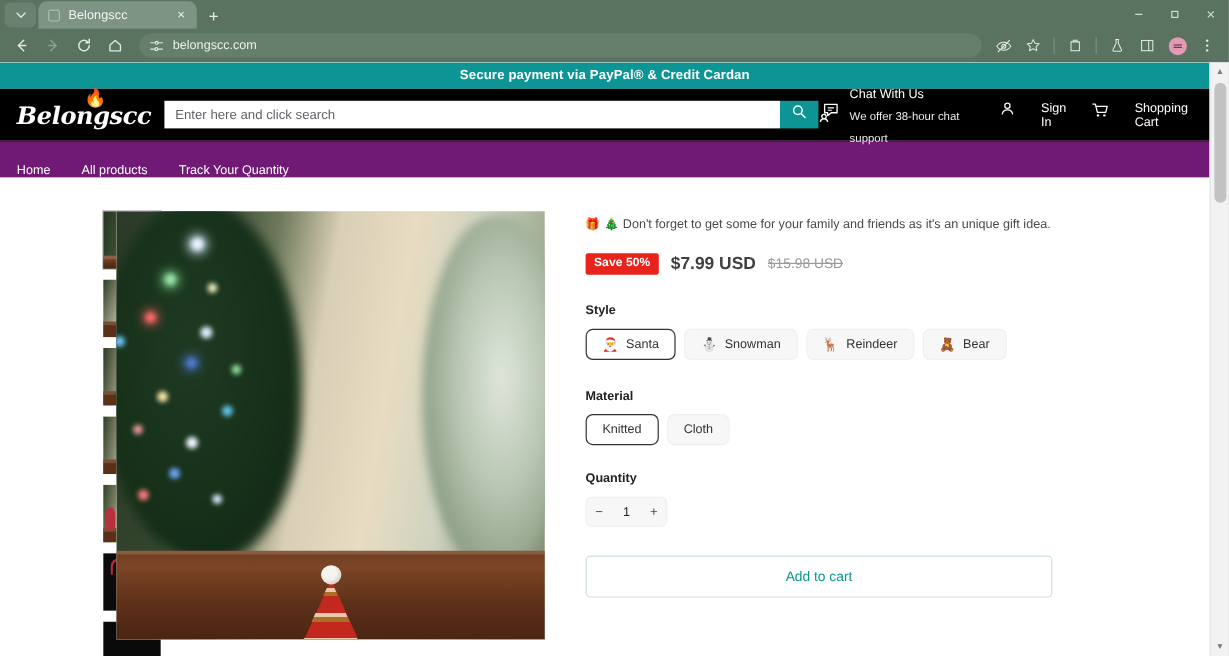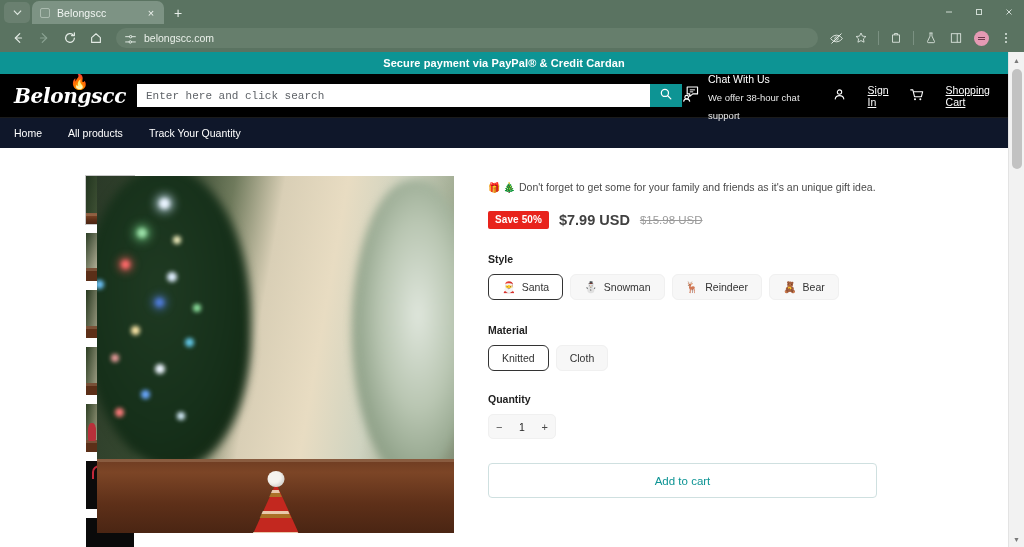--- a/index.html
+++ b/index.html
@@ -103,43 +103,42 @@
   }
   .logo .flame {
     position: absolute; left: 56px; top: -11px; font-size: 15px;
     font-family: "DejaVu Sans", sans-serif; font-style: normal;
   }
   .searchbox {
     width: 545px; height: 23px; margin-left: 23px; display: flex; flex: 0 0 auto;
   }
   .searchbox input {
     flex: 1; border: none; outline: none; background: #fff; font-size: 11px;
-    padding: 0 9px; color: #111; font-family: Liberation Mono, monospace;
+    padding: 0 9px; color: #111; font-family: Liberation Sans, sans-serif;
   }
   .searchbox input::placeholder { color: #5f6368; }
   .searchbtn {
     width: 32px; background: #0d9494; display: flex; align-items: center;
     justify-content: center; color: #fff;
   }
   .hdr-right { display: flex; align-items: center; margin-left: auto; gap: 0; }
   .chat {
     display: flex; align-items: center; gap: 7px; color: #fff; margin-right: 26px;
   }
   .chat-txt .l1 { font-size: 10.5px; font-weight: normal; line-height: 12px; }
   .chat-txt .l2 { font-size: 9.5px; line-height: 12px; color: #e8e8e8; }
   .hdr-link {
-    display: flex; align-items: center; gap: 22px; color: #fff; font-size: 10.5px;
+    display: flex; align-items: flex-start; gap: 22px; color: #fff; font-size: 10.5px;
     margin-right: 20px;
-    text-decoration: underline;
   }
   .hdr-link:last-child { margin-right: 0; }
 
   
   .site-nav {
-    height: 31px; background: #0f172a; display: flex; align-items: center;
+    height: 31px; background: #701a75; display: flex; align-items: flex-end;
     padding: 0 14px; gap: 0; border-top: 1px solid #1b1b1b;
   }
   .navitem { color: #fff; font-size: 10.5px; margin-right: 26px; }
 
   
   .product {
     display: flex; padding: 28px 0 0 0; background: #fff;
   }
   .thumbs {
     width: 62px; flex: 0 0 auto; padding-left: 86px; display: flex;

